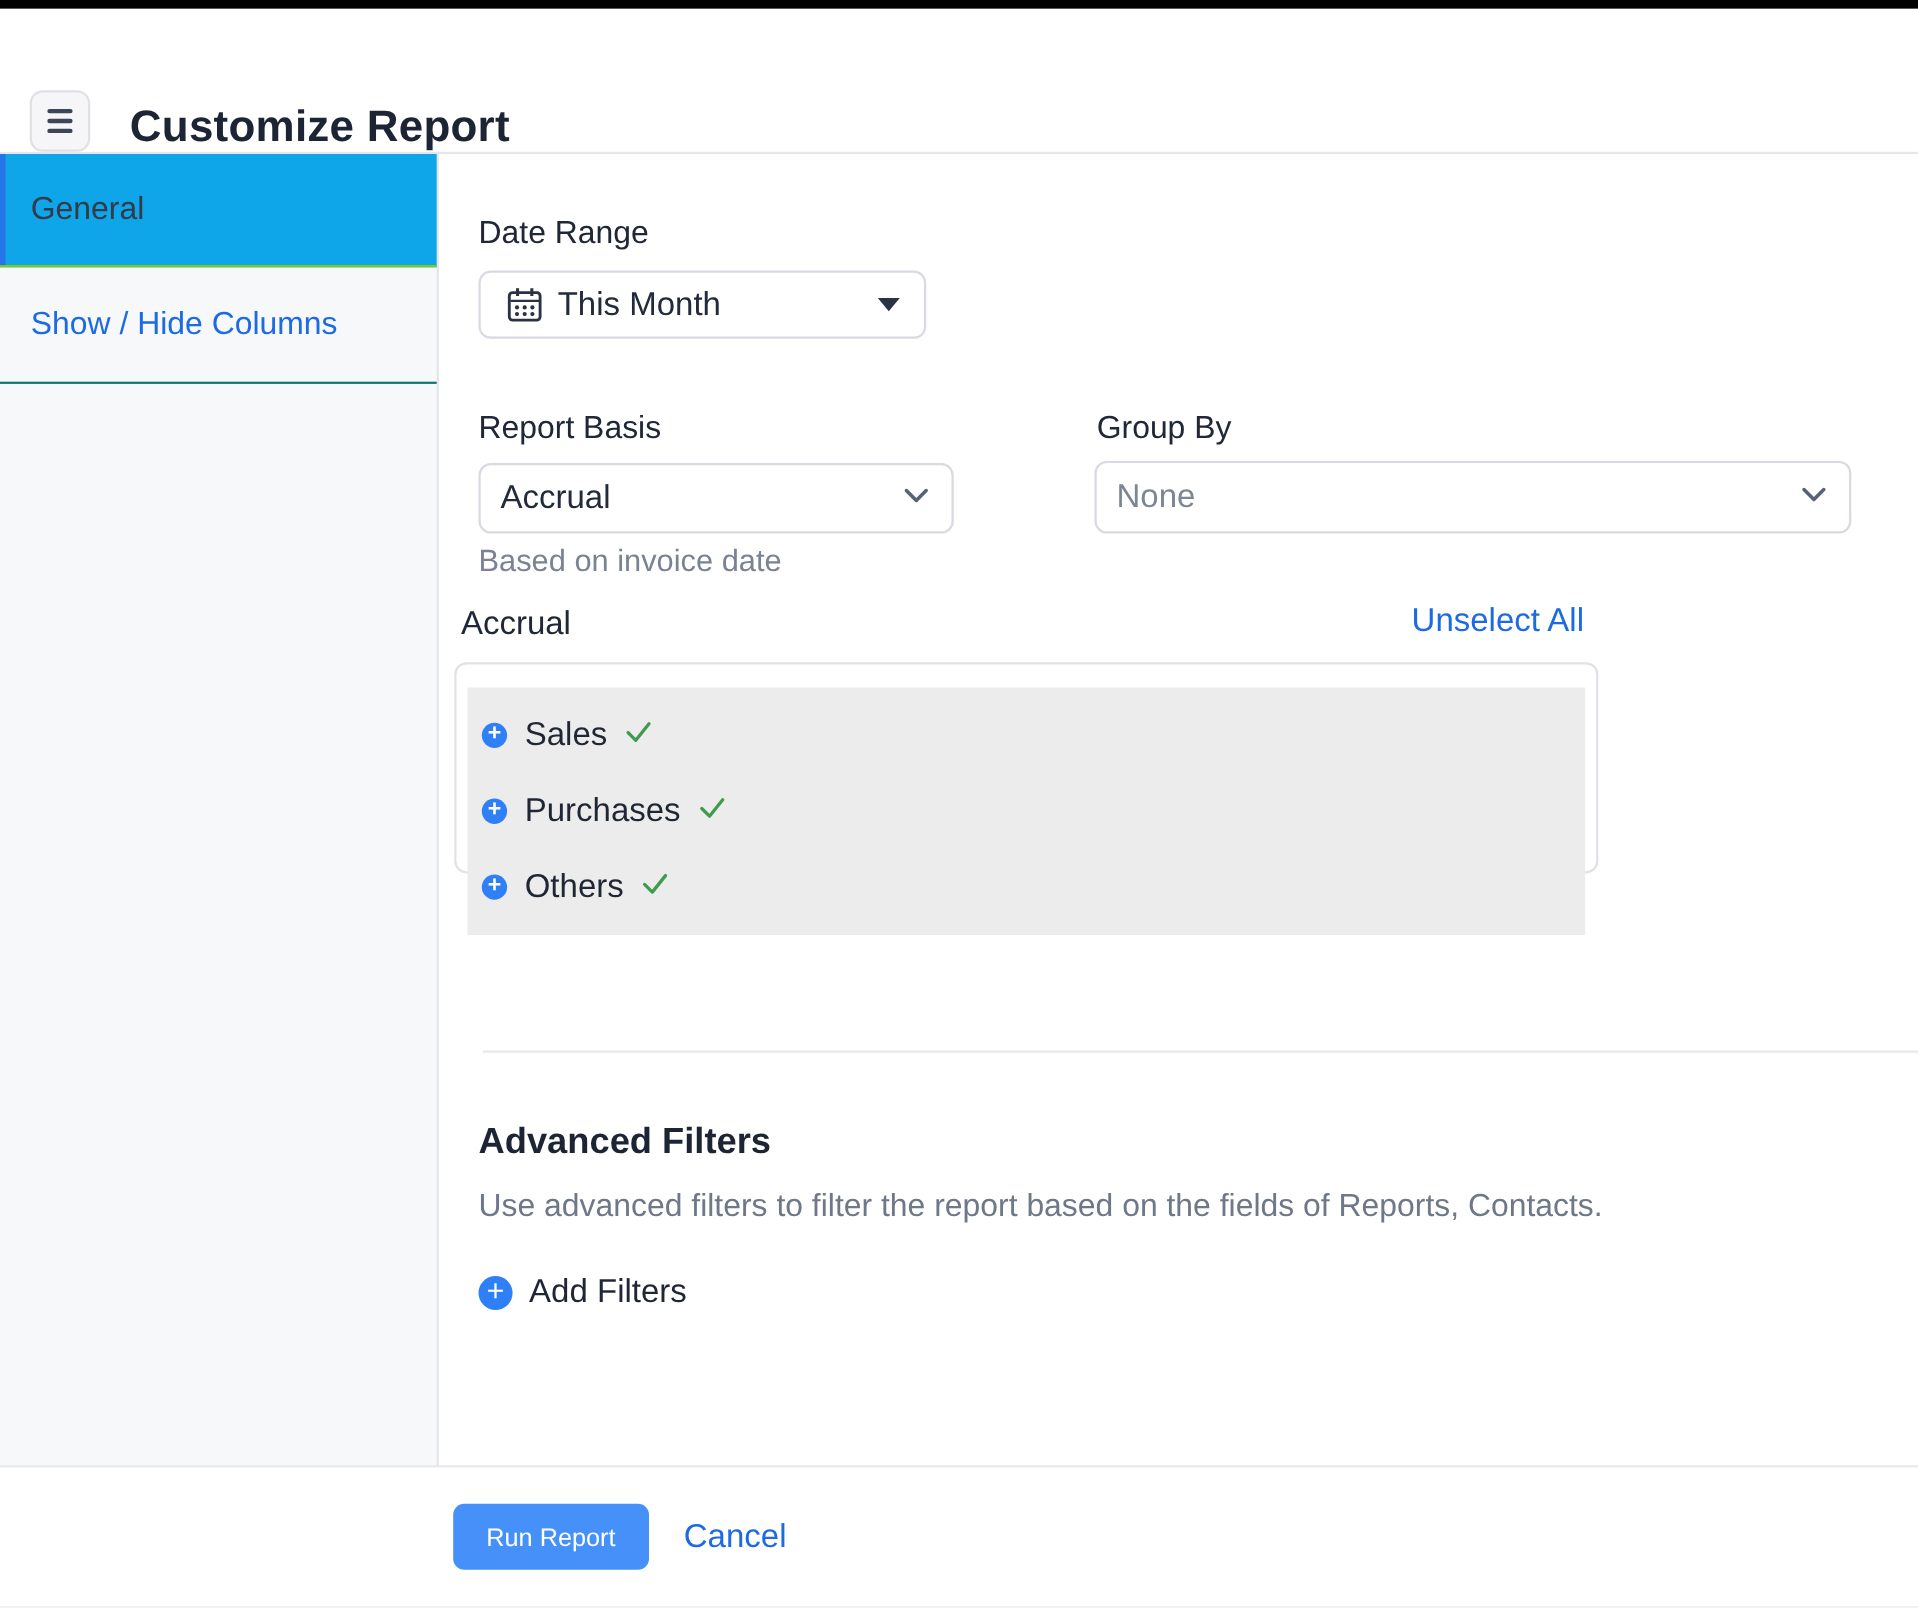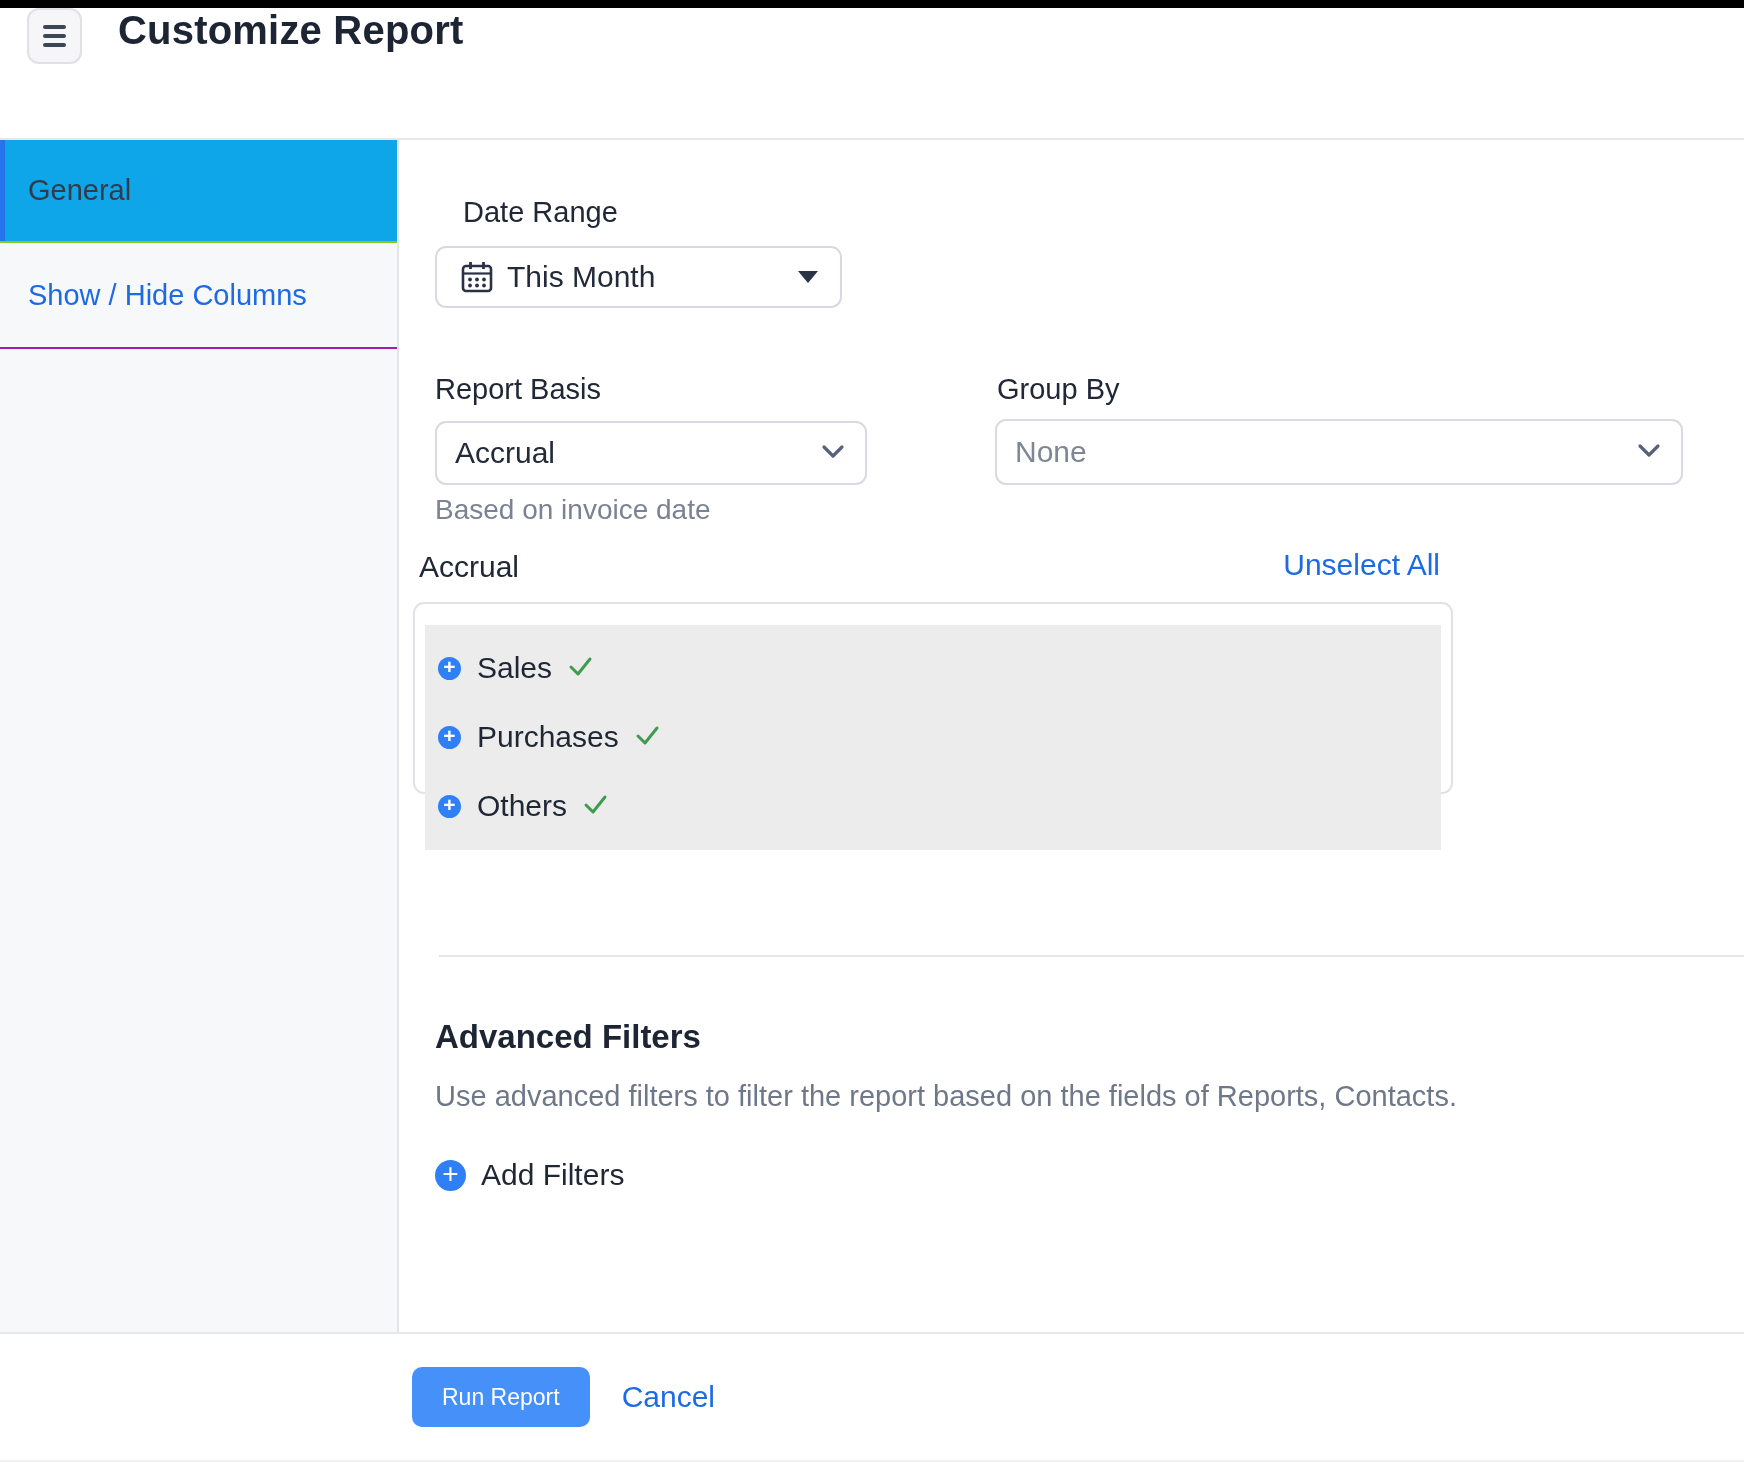--- a/index.html
+++ b/index.html
@@ -5,35 +5,35 @@
   * { margin:0; padding:0; box-sizing:border-box; }
   html,body { width:1744px; height:1462px; background:#fff; overflow:hidden;
               font-family:"Liberation Sans", sans-serif; color:#212838; }
   .page { width:1744px; height:1462px; display:flex; flex-direction:column; }
 
   
   .topbar { height:8px; background:#000; flex:0 0 auto; }
 
   
   .header { height:132px; background:#fff; border-bottom:2px solid #e6e7ea;
-            display:flex; align-items:flex-start; padding-left:27px; flex:0 0 auto; }
+            display:flex; align-items:flex-end; padding-left:27px; flex:0 0 auto; }
   .menu-btn { width:55px; height:56px; background:#f6f6f8; border:2px solid #e0e0e5;
               border-radius:12px; display:flex; flex-direction:column; justify-content:center;
               align-items:center; gap:5px; cursor:pointer; }
   .menu-btn i { display:block; width:23px; height:4px; background:#3c4657; border-radius:2px; }
   .page-title { font-size:40px; font-weight:700; color:#1d2433; margin-left:36px; letter-spacing:0.2px; }
 
   
   .main { flex:1 1 auto; display:flex; min-height:0; }
   .sidebar { width:399px; flex:0 0 auto; background:#f7f8fa; border-right:2px solid #e4e5e9; }
   .side-item { position:relative; display:flex; align-items:center; padding-left:28px;
                font-size:29px; cursor:pointer; }
   .side-item.active { height:103px; background:#0ea5e9; color:#333b49; border-bottom:2px solid #84cc16; }
   .side-item.active .active-bar { position:absolute; left:0; top:0; bottom:0; width:5px; background:#2575e8; }
-  .side-item.link { height:106px; color:#1d6ae5; border-bottom:2px solid #a21caf; }
+  .side-item.link { height:106px; color:#1d6ae5; border-bottom:2px solid #0f766e; }
 
   .content { position:relative; flex:1 1 auto; background:#fff; }
   .field-label { position:absolute; font-size:29px; color:#202736; }
   .dd { position:absolute; background:#fff; border:2px solid #d8d9e3; border-radius:11px;
         display:flex; align-items:center; cursor:pointer; }
   .dd .dd-text { font-size:30px; color:#232b3a; }
   .dd .dd-text.placeholder { color:#7d8695; }
   .caret-down { position:absolute; right:22px; width:0; height:0;
                 border-left:10px solid transparent; border-right:10px solid transparent;
                 border-top:12px solid #2a3245; }
@@ -93,21 +93,21 @@
         <span class="active-bar"></span>
         <span>General</span>
       </div>
       <div class="side-item link">
         <span>Show / Hide Columns</span>
       </div>
     </div>
 
     <div class="content">
 
-      <div class="field-label" style="left:36px; top:56px;margin-left:28px;">Date Range</div>
+      <div class="field-label" style="left:36px; top:56px;">Date Range</div>
       <div class="dd" style="left:36px; top:106px; width:407px; height:62px; padding-left:23px;">
         <span style="display:flex; margin-right:13px;">
           <svg width="34" height="34" viewBox="0 0 34 34">
             <rect x="3" y="6" width="28" height="25" rx="3" fill="none" stroke="#2a3245" stroke-width="2.6"></rect>
             <line x1="10.5" y1="2" x2="10.5" y2="9" stroke="#2a3245" stroke-width="2.8"></line>
             <line x1="23.5" y1="2" x2="23.5" y2="9" stroke="#2a3245" stroke-width="2.8"></line>
             <line x1="4" y1="13.5" x2="30" y2="13.5" stroke="#2a3245" stroke-width="2.2"></line>
             <circle cx="10" cy="19.5" r="1.9" fill="#2a3245"></circle>
               <circle cx="17" cy="19.5" r="1.9" fill="#2a3245"></circle>
               <circle cx="24" cy="19.5" r="1.9" fill="#2a3245"></circle>

